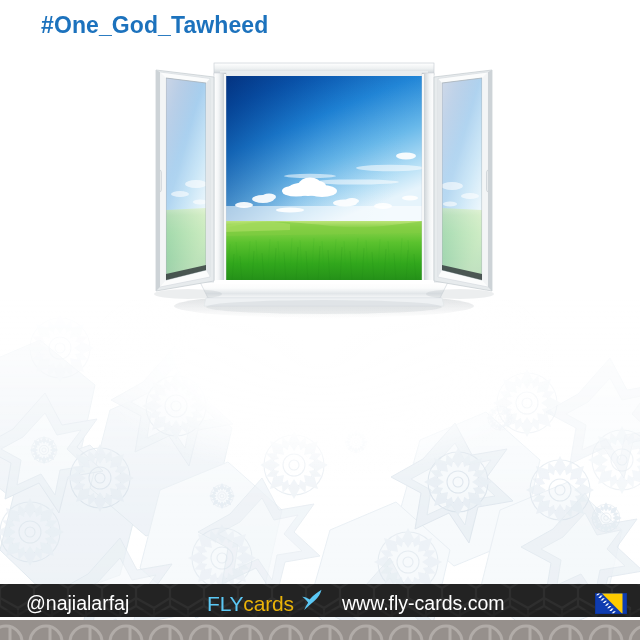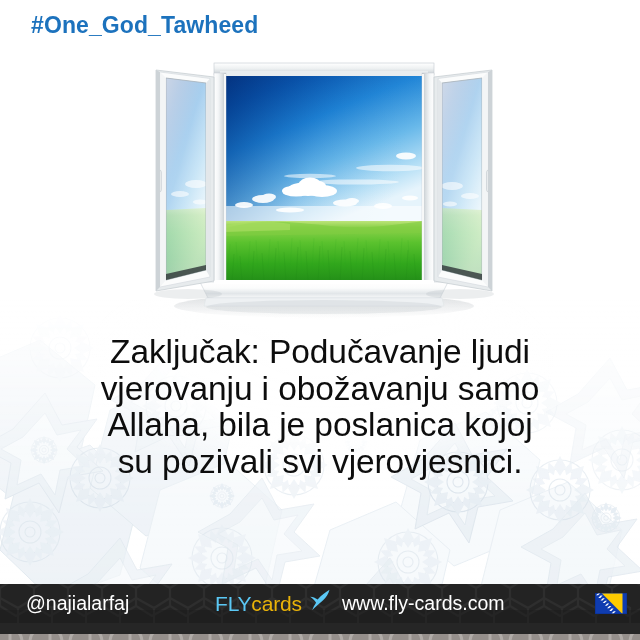--- a/index.html
+++ b/index.html
@@ -33,21 +33,21 @@
     position:absolute; left:0; top:300px; width:640px; height:290px;
     background:
       radial-gradient(ellipse 300px 150px at 320px 60px, rgba(255,255,255,.97) 0%, rgba(255,255,255,.90) 45%, rgba(255,255,255,0) 78%),
       linear-gradient(180deg, rgba(255,255,255,.98) 0%, rgba(255,255,255,.70) 30%, rgba(255,255,255,.30) 70%, rgba(255,255,255,.25) 100%);
     pointer-events:none;
   }
 
   
   #hashtag {
     position:absolute;
-    left:31px; top:12px;
+    left:41px; top:12px;
     font-size:23px;
     font-weight:700;
     letter-spacing:.1px;
     color:#1c72bd;
     white-space:nowrap;
   }
 
   
   #window-art {
     position:absolute;
@@ -71,32 +71,32 @@
   #quote .ql { display:block; white-space:nowrap; }
 
   
   #footer-under {
     position:absolute; left:0; top:620px; width:640px; height:20px;
     background:#9a9490;
     overflow:hidden;
   }
   #footer-bar {
     position:absolute;
-    left:0; top:584px; width:640px; height:50px;
+    left:0; top:584px; width:640px; height:33px;
     background:#262626;
     overflow:hidden;
   }
   #footer-bar .ftex { position:absolute; inset:0; opacity:.55; }
 
   .f-item { position:absolute; top:0; height:39px; display:flex; align-items:center; }
 
   #footer-handle { left:26px; color:#ffffff; font-size:19.5px; white-space:nowrap; }
 
   #footer-logo { left:207px; font-size:21px; white-space:nowrap; letter-spacing:-.2px; }
-  #footer-logo .fly { color:#5bc8f5;margin-left:8px; }
+  #footer-logo .fly { color:#5bc8f5; }
   #footer-logo .cards { color:#eab308; }
   #bird-icon { margin-left:1px; margin-top:-7px; }
 
   #footer-url { left:342px; color:#ffffff; font-size:19.5px; white-space:nowrap; }
 
   #flag-icon { left:595px; top:9px; height:21px; }
   #flag-icon svg { display:block; }
 </style>
 </head>
 <body>
@@ -385,26 +385,20 @@
         </g>
         <path d="M352,12 L348,14 L348,229 L352,233 Z" fill="#cdd3d7"></path>
       </g>
 
       <ellipse cx="48" cy="236" rx="34" ry="5" fill="#a8b0b6" opacity=".22"></ellipse>
       <ellipse cx="320" cy="236" rx="34" ry="5" fill="#a8b0b6" opacity=".22"></ellipse>
       <ellipse cx="184" cy="249" rx="118" ry="7" fill="#aab2b8" opacity=".20"></ellipse>
     </svg>
   </div>
 
-  <div id="quote">
-    <span class="ql">Zaključak: Podučavanje ljudi</span>
-    <span class="ql">vjerovanju i obožavanju samo</span>
-    <span class="ql">Allaha, bila je poslanica kojoj</span>
-    <span class="ql">su pozivali svi vjerovjesnici.</span>
-  </div>
 
   <div id="footer-under">
     <svg width="640" height="20" viewBox="0 0 640 20">
       <rect width="640" height="20" fill="#9a9490"></rect>
       <g fill="none" stroke="#cfcac6" stroke-width="3" opacity=".75">
         <path d="M-10,22 a16,16 0 1,1 32,0 M30,22 a16,16 0 1,1 32,0 M70,22 a16,16 0 1,1 32,0 M110,22 a16,16 0 1,1 32,0 M150,22 a16,16 0 1,1 32,0 M190,22 a16,16 0 1,1 32,0 M230,22 a16,16 0 1,1 32,0 M270,22 a16,16 0 1,1 32,0 M310,22 a16,16 0 1,1 32,0 M350,22 a16,16 0 1,1 32,0 M390,22 a16,16 0 1,1 32,0 M430,22 a16,16 0 1,1 32,0 M470,22 a16,16 0 1,1 32,0 M510,22 a16,16 0 1,1 32,0 M550,22 a16,16 0 1,1 32,0 M590,22 a16,16 0 1,1 32,0 M630,22 a16,16 0 1,1 32,0"></path>
         <path d="M10,24 L10,6 M50,24 L50,6 M90,24 L90,6 M130,24 L130,6 M170,24 L170,6 M210,24 L210,6 M250,24 L250,6 M290,24 L290,6 M330,24 L330,6 M370,24 L370,6 M410,24 L410,6 M450,24 L450,6 M490,24 L490,6 M530,24 L530,6 M570,24 L570,6 M610,24 L610,6"></path>
       </g>
       <rect width="640" height="20" fill="#8f8985" opacity=".30"></rect>
     </svg>

